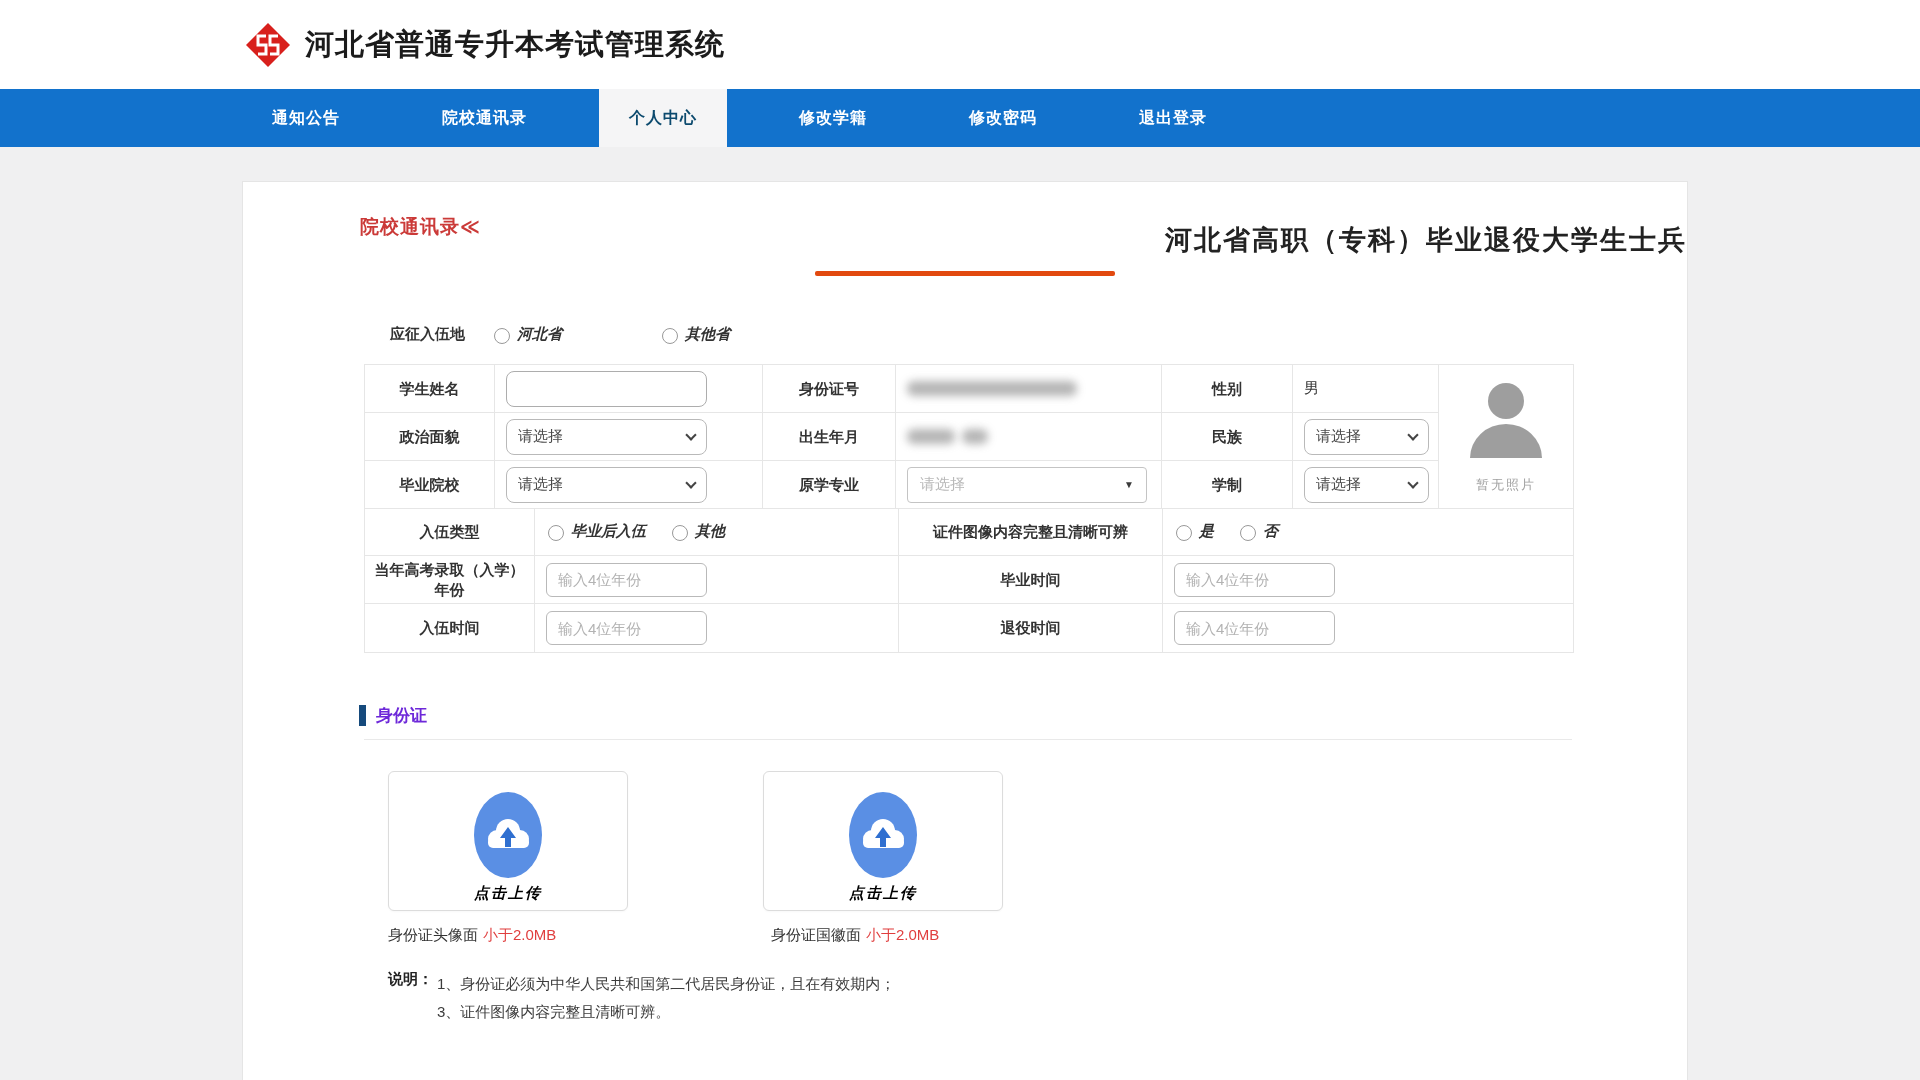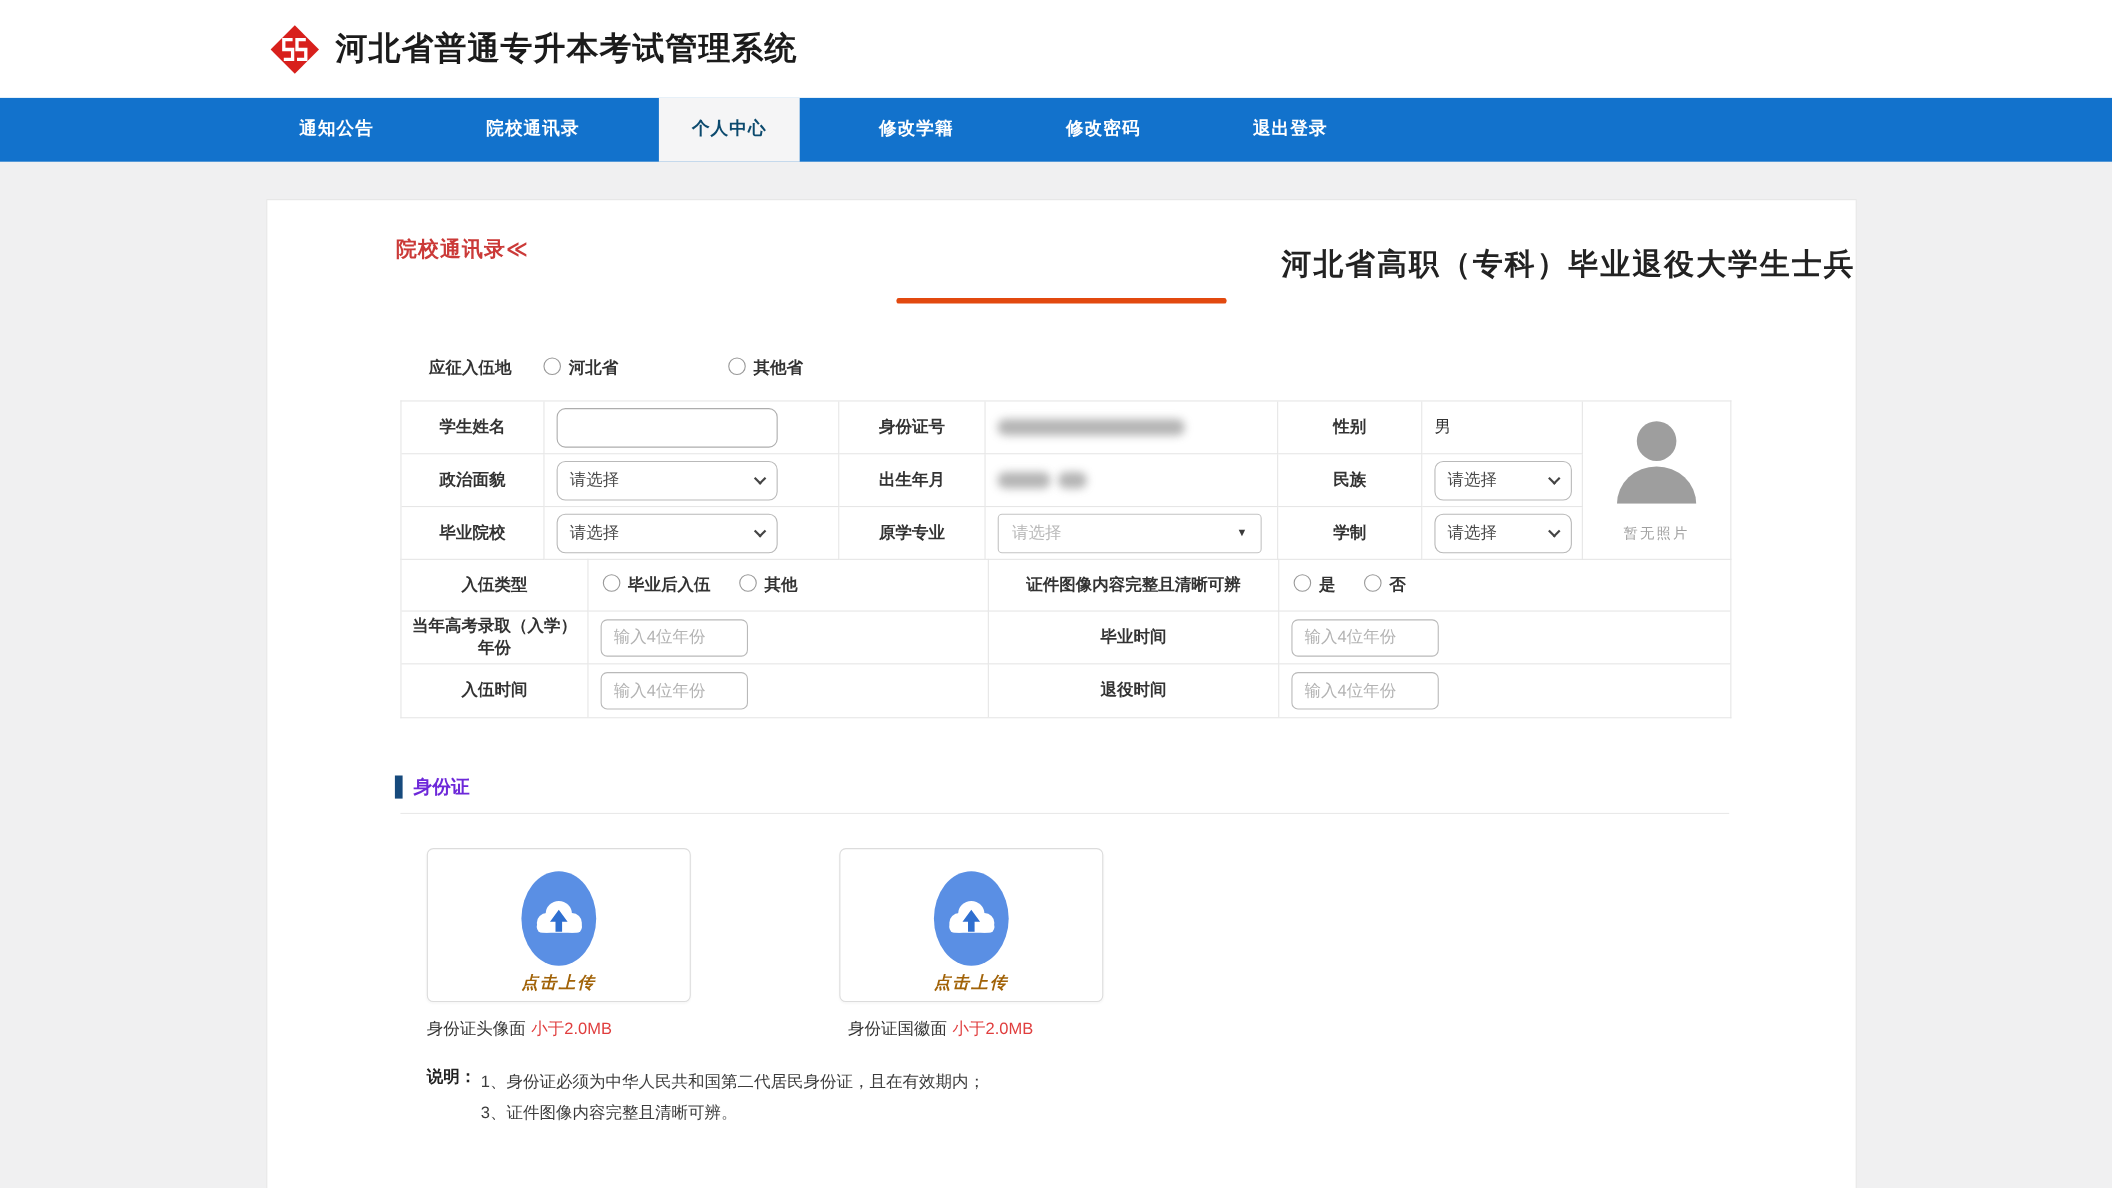--- a/index.html
+++ b/index.html
@@ -19,21 +19,21 @@
   
   .panel { position:absolute; left:242px; top:181px; width:1446px; height:1000px; background:#ffffff; border:1px solid #e5e5e5; }
 
   .back-link { position:absolute; left:117px; top:32px; color:#cb3a38; font-size:19px; font-weight:700; cursor:pointer; letter-spacing:1px; }
   .form-title { position:absolute; left:0; right:0; top:40px; text-align:right; font-size:27px; font-weight:700; color:#222; letter-spacing:2px; }
   .title-underline { position:absolute; left:50%; top:89px; width:300px; height:5px; margin-left:-150px; background:#e2490f; border-radius:2px; }
 
   
   .enlist-row { position:absolute; left:0; top:143px; display:flex; align-items:center; }
   .enlist-label { margin-left:147px; font-size:15px; font-weight:700; }
-  .radio { display:flex; align-items:flex-start; cursor:pointer; font-size:15px; font-weight:700; color:#333; }
+  .radio { display:flex; align-items:flex-end; cursor:pointer; font-size:15px; font-weight:700; color:#333;font-style:italic; }
   .radio .rc { width:16px; height:16px; border:1px solid #999; border-radius:50%; background:#fff; margin-right:7px; flex:0 0 auto; }
   .enlist-row .radio:nth-of-type(1){ margin-left:29px; }
   .enlist-row .radio:nth-of-type(2){ margin-left:100px; }
 
   
   .tableA, .tableB { position:absolute; left:121px; display:grid; border-left:1px solid #e6e6e6; border-right:1px solid #e6e6e6; }
   .tableA { top:182px; grid-template-columns:130px 268px 133px 266px 131px 146px 134px; grid-auto-rows:48px; border-top:1px solid #e6e6e6; }
   .tableB { top:326px; grid-template-columns:170px 364px 264px 410px; grid-auto-rows:48px; border-bottom:1px solid #e6e6e6; }
   .cell { border-right:1px solid #e6e6e6; border-bottom:1px solid #e6e6e6; display:flex; align-items:center; }
   .tableA .cell:nth-child(7n+1){} 
@@ -45,39 +45,39 @@
   .photo-cell { grid-column:7; grid-row:1 / span 3; border-right:none; border-bottom:1px solid #e6e6e6; display:flex; flex-direction:column; align-items:center; justify-content:center;gap:12px; }
   .photo-cell .no-photo { margin-top:6px; font-size:13px; color:#a0a0a0; letter-spacing:2px; }
 
   .text-input { width:201px; height:36px; border:1px solid #adadad; border-radius:8px; background:#fff; font-size:15px; padding:0 10px; color:#333; outline:none; font-family:inherit; }
   .sel { height:36px; border:1px solid #b9b9b9; border-radius:8px; background:#fff; display:flex; align-items:center; justify-content:space-between; padding:0 11px; font-size:15px; color:#4a4a4a; cursor:pointer; }
   .sel-wide { width:201px; }
   .sel-small { width:125px; }
   .chev { width:8px; height:8px; border-right:2px solid #444; border-bottom:2px solid #444; transform:rotate(45deg); margin-top:-4px; }
   .dropdown { width:240px; height:36px; border:1px solid #c4c4c4; border-radius:4px; background:#fff; display:flex; align-items:center; justify-content:space-between; padding:0 12px; font-size:15px; color:#b9b9b9; cursor:pointer; }
   .dropdown .tri { font-size:10px; color:#3a3a3a; }
-  .year-input { width:134px; height:34px; border:1px solid #b9b9b9; border-radius:6px; background:#fff; font-size:15px; padding:0 11px; color:#333; outline:none; font-family:inherit; }
+  .year-input { width:161px; height:34px; border:1px solid #b9b9b9; border-radius:6px; background:#fff; font-size:15px; padding:0 11px; color:#333; outline:none; font-family:inherit; }
   .year-input::placeholder, .text-input::placeholder { color:#b3b3b3; }
 
   .masked { height:15px; background:#969696; border-radius:7px; filter:blur(4px); opacity:.7; }
   .masked.id { width:170px; }
   .masked.b1 { width:48px; } .masked.b2 { width:26px; margin-left:7px; }
 
   .radio-group { display:flex; align-items:center; gap:26px; padding-left:13px; }
   .merit-lbl { justify-content:center; }
 
   
   .section-head { position:absolute; left:116px; top:522px; display:flex; align-items:center; }
   .section-bar { width:7px; height:21px; background:#164a7c; }
   .section-title { margin-left:10px; font-size:17px; font-weight:700; color:#6d28d9; }
   .section-rule { position:absolute; left:121px; top:557px; width:1208px; height:1px; background:#e9e9e9; }
 
   .upload-card { position:absolute; top:589px; width:240px; height:140px; border:1px solid #dcdcdc; border-radius:6px; background:#fff; display:flex; flex-direction:column; align-items:center; padding-top:19px; cursor:pointer; box-shadow:0 1px 2px rgba(0,0,0,.03); }
   .upload-card.c1 { left:145px; } .upload-card.c2 { left:520px; }
-  .upload-caption { margin-top:5px; font-size:15px; font-style:italic; font-weight:700; color:#a16207; font-family:"Liberation Serif","DejaVu Serif",serif; letter-spacing:2px; }
+  .upload-caption { margin-top:5px; font-size:15px; font-style:italic; font-weight:700; color:#000000; font-family:"Liberation Serif","DejaVu Serif",serif; letter-spacing:2px; }
 
   .upload-label { position:absolute; top:744px; font-size:15px; color:#333; }
   .upload-label.l1 { left:145px; } .upload-label.l2 { left:528px; }
   .size-red { color:#e03e3e; margin-left:5px; }
 
   .notes { position:absolute; left:145px; top:788px; display:flex; font-size:15px; color:#3c3c3c; }
   .notes-label { font-weight:700; color:#222; flex:0 0 auto; }
   .notes-lines { margin-left:4px; }
   .notes-lines div { line-height:28px; }
 </style>

